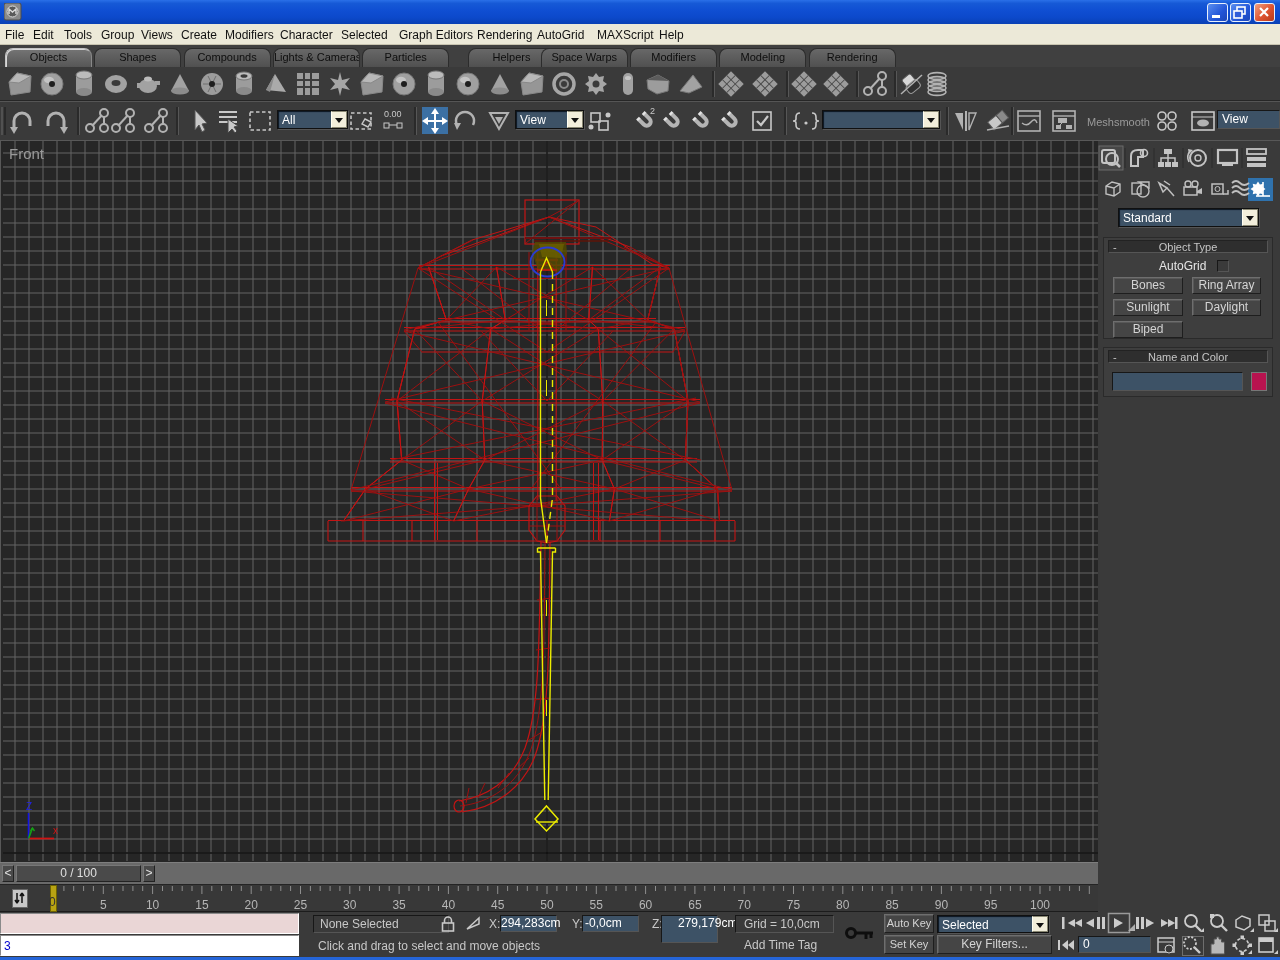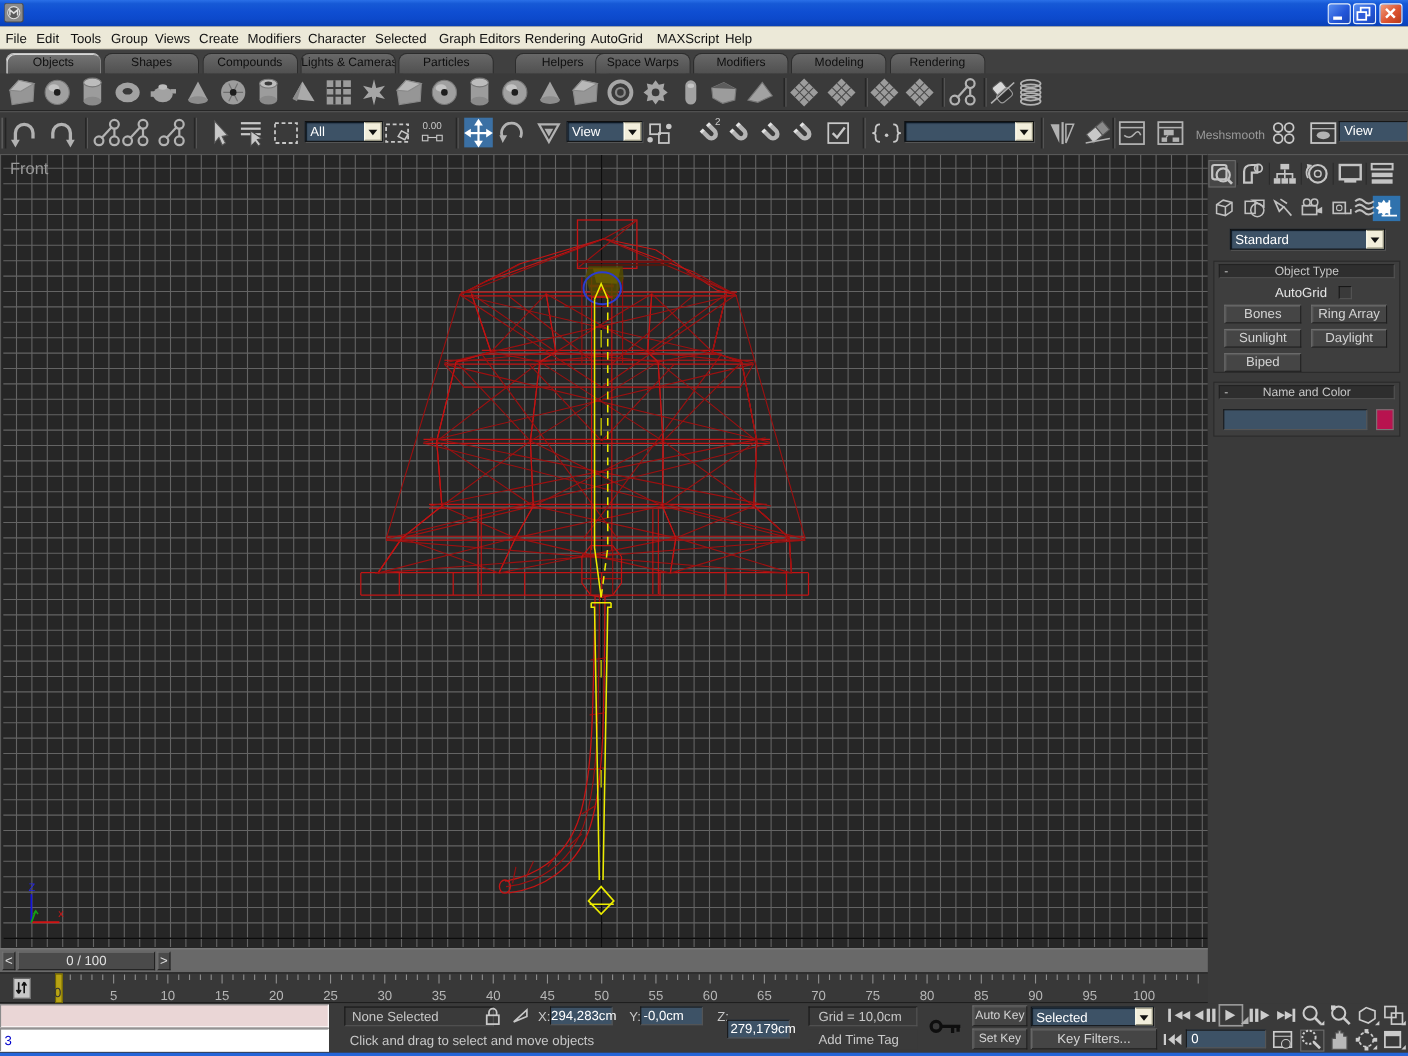--- a/index.html
+++ b/index.html
@@ -905,21 +905,21 @@
           <line x1="855" y1="21" x2="873" y2="21"></line>
           <line x1="866" y1="21" x2="866" y2="27"></line>
           <line x1="871" y1="21" x2="871" y2="26"></line>
         </g>
       </svg>
     <div class="stext" style="left:489px;top:5px">X:</div>
     <div class="bluefield" style="left:500px;top:3px;width:57px;height:17px;line-height:15px;padding-left:0">294,283cm</div>
     <div class="stext" style="left:572px;top:5px">Y:</div>
     <div class="bluefield" style="left:582px;top:3px;width:57px;height:17px;line-height:15px;padding-left:2px">-0,0cm</div>
     <div class="stext" style="left:652px;top:5px">Z:</div>
-    <div class="bluefield" style="left:661px;top:15px;width:57px;height:17px;line-height:15px;padding-left:2px">279,179cm</div>
+    <div class="bluefield" style="left:661px;top:3px;width:57px;height:28px;line-height:15px;padding-left:16px">279,179cm</div>
     <div class="sunken" style="left:735px;top:3px;width:99px;height:18px;line-height:16px;padding-left:8px">Grid = 10,0cm</div>
     <div class="sunken" style="left:735px;top:24px;width:99px;height:18px;line-height:16px;padding-left:8px;border-color:transparent">Add Time Tag</div>
     <div class="pbtn" style="left:884px;top:2px;width:50px;height:19px;line-height:17px;font-size:11px">Auto Key</div>
     <div class="pbtn" style="left:884px;top:23px;width:50px;height:19px;line-height:17px;font-size:11px">Set Key</div>
     <div class="combo" style="left:937px;top:3px;width:112px;height:18px">
         <div class="t">Selected</div>
         <div class="btn"></div>
       </div>
     <div class="pbtn" style="left:937px;top:23px;width:115px;height:19px;line-height:17px">Key Filters...</div>
     <svg width="135" height="45" style="position:absolute;left:1050px;top:0">

